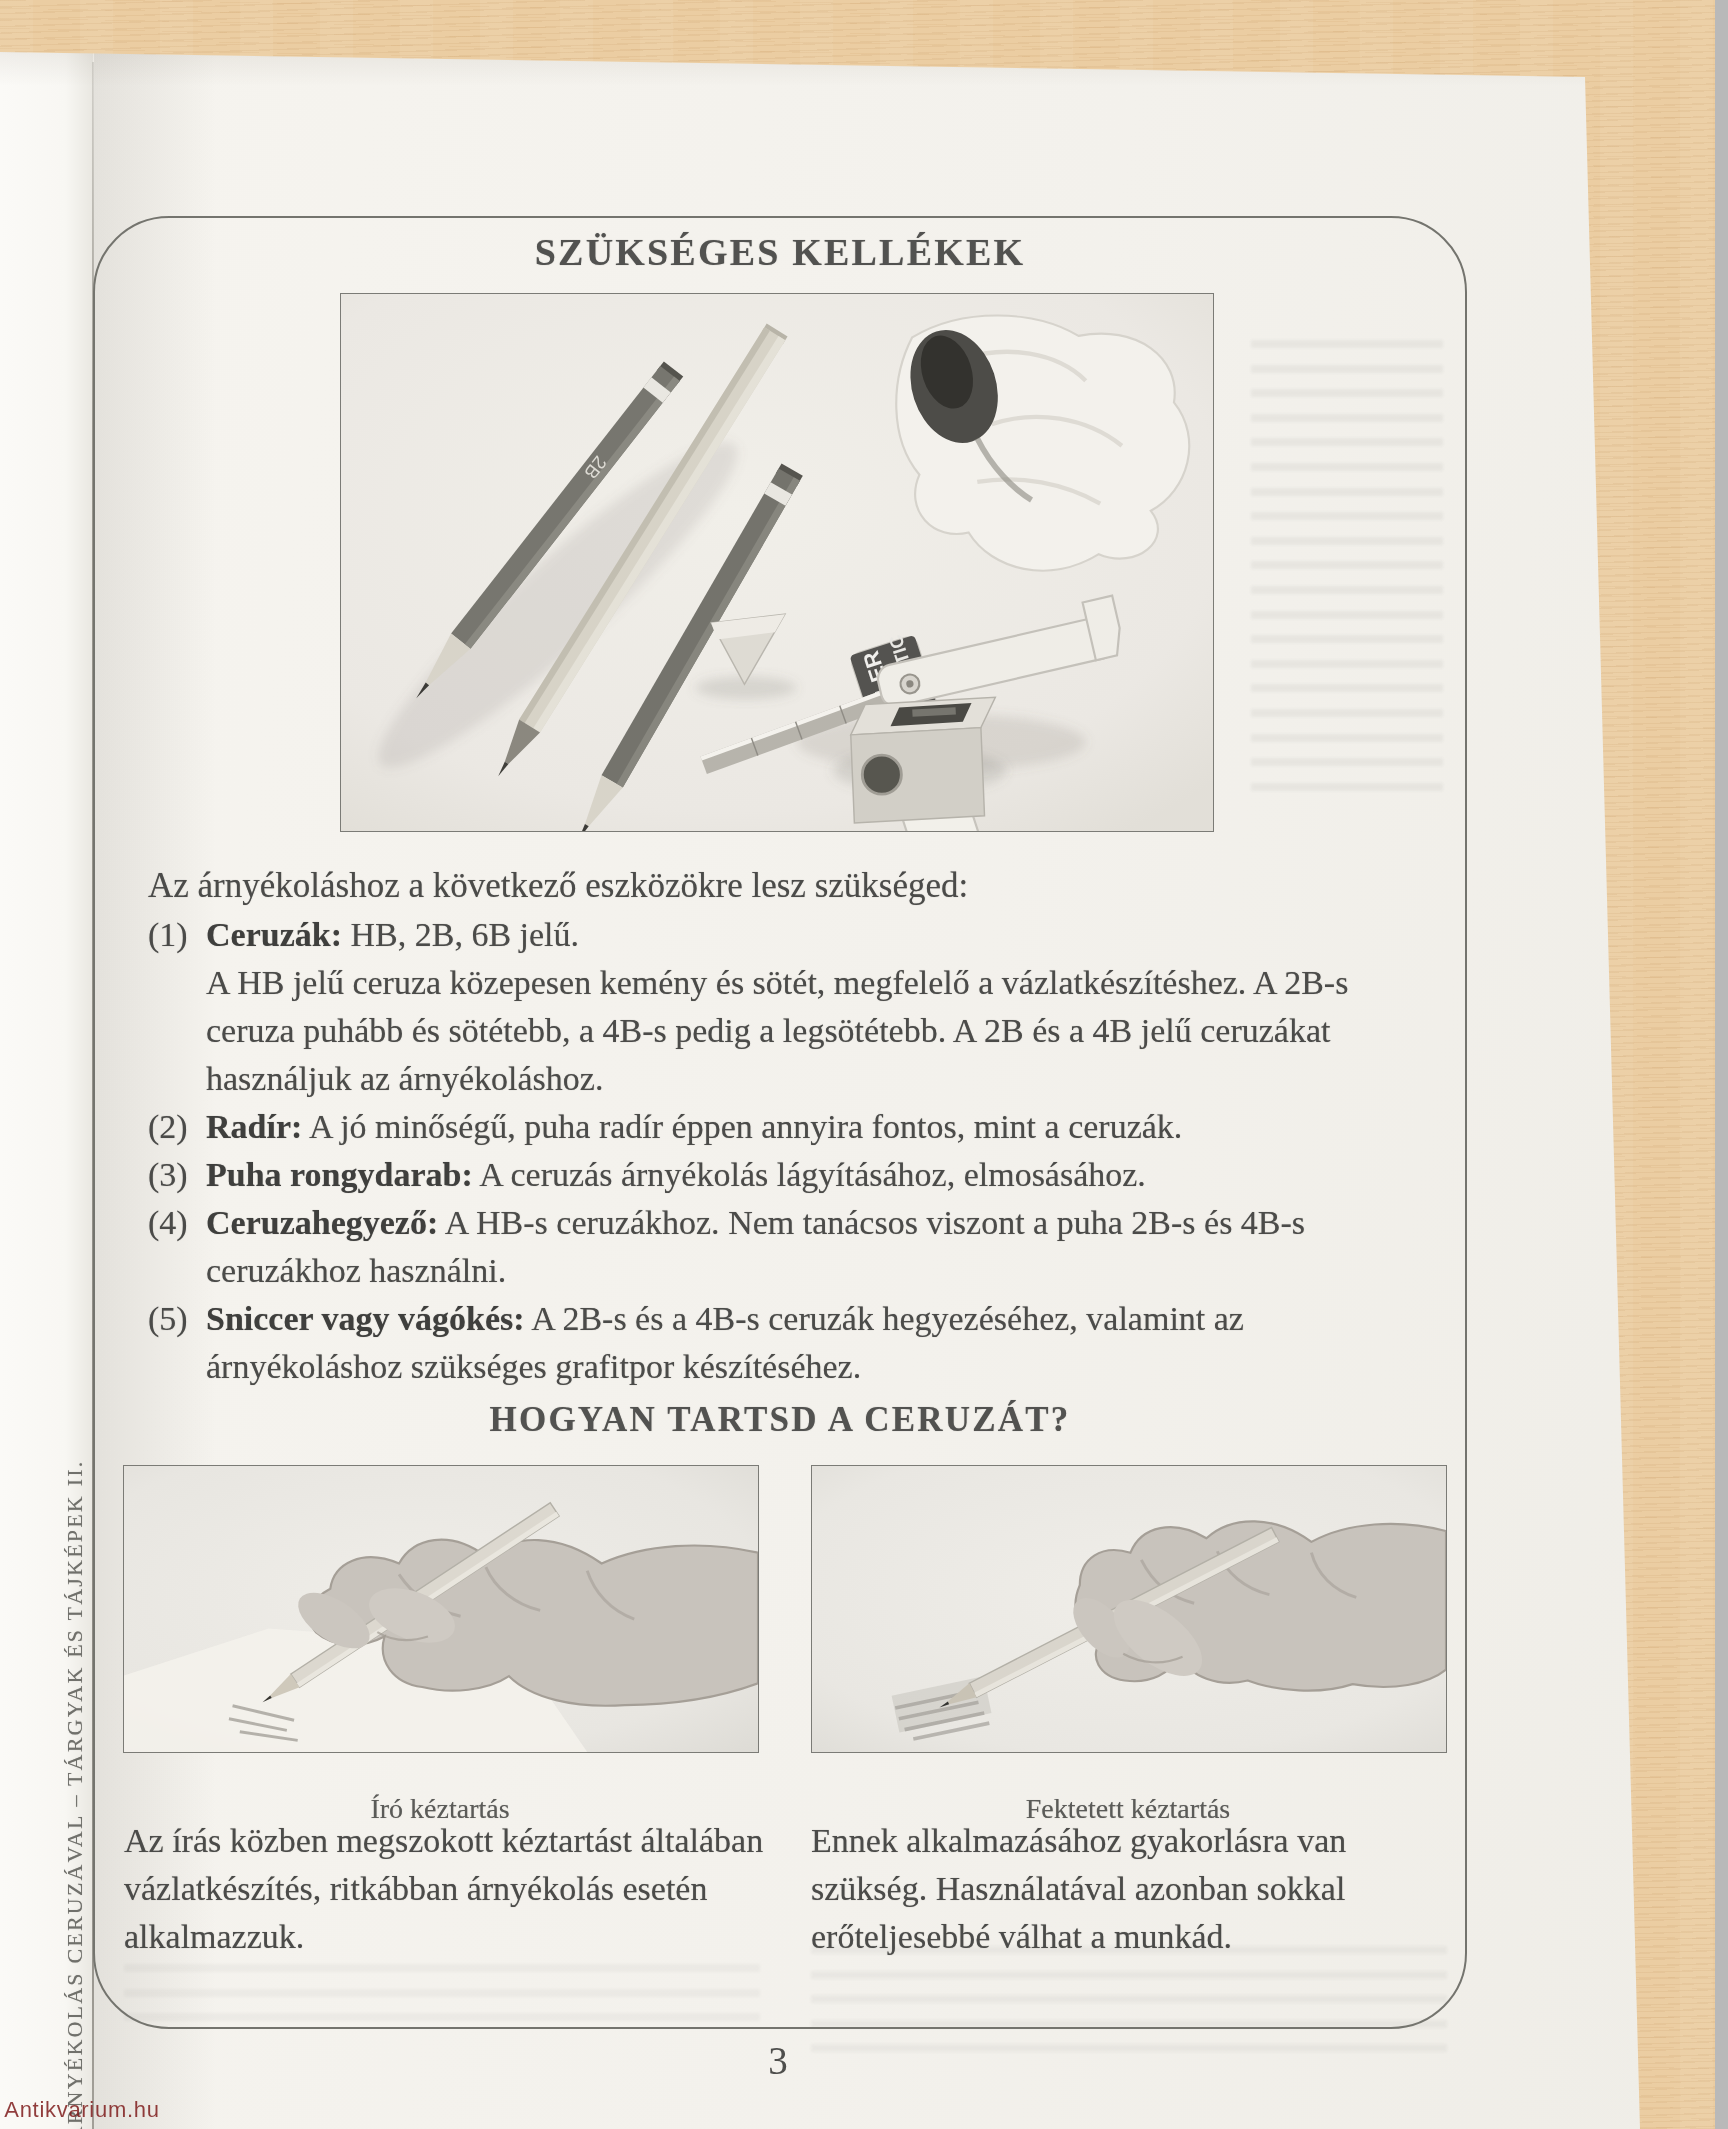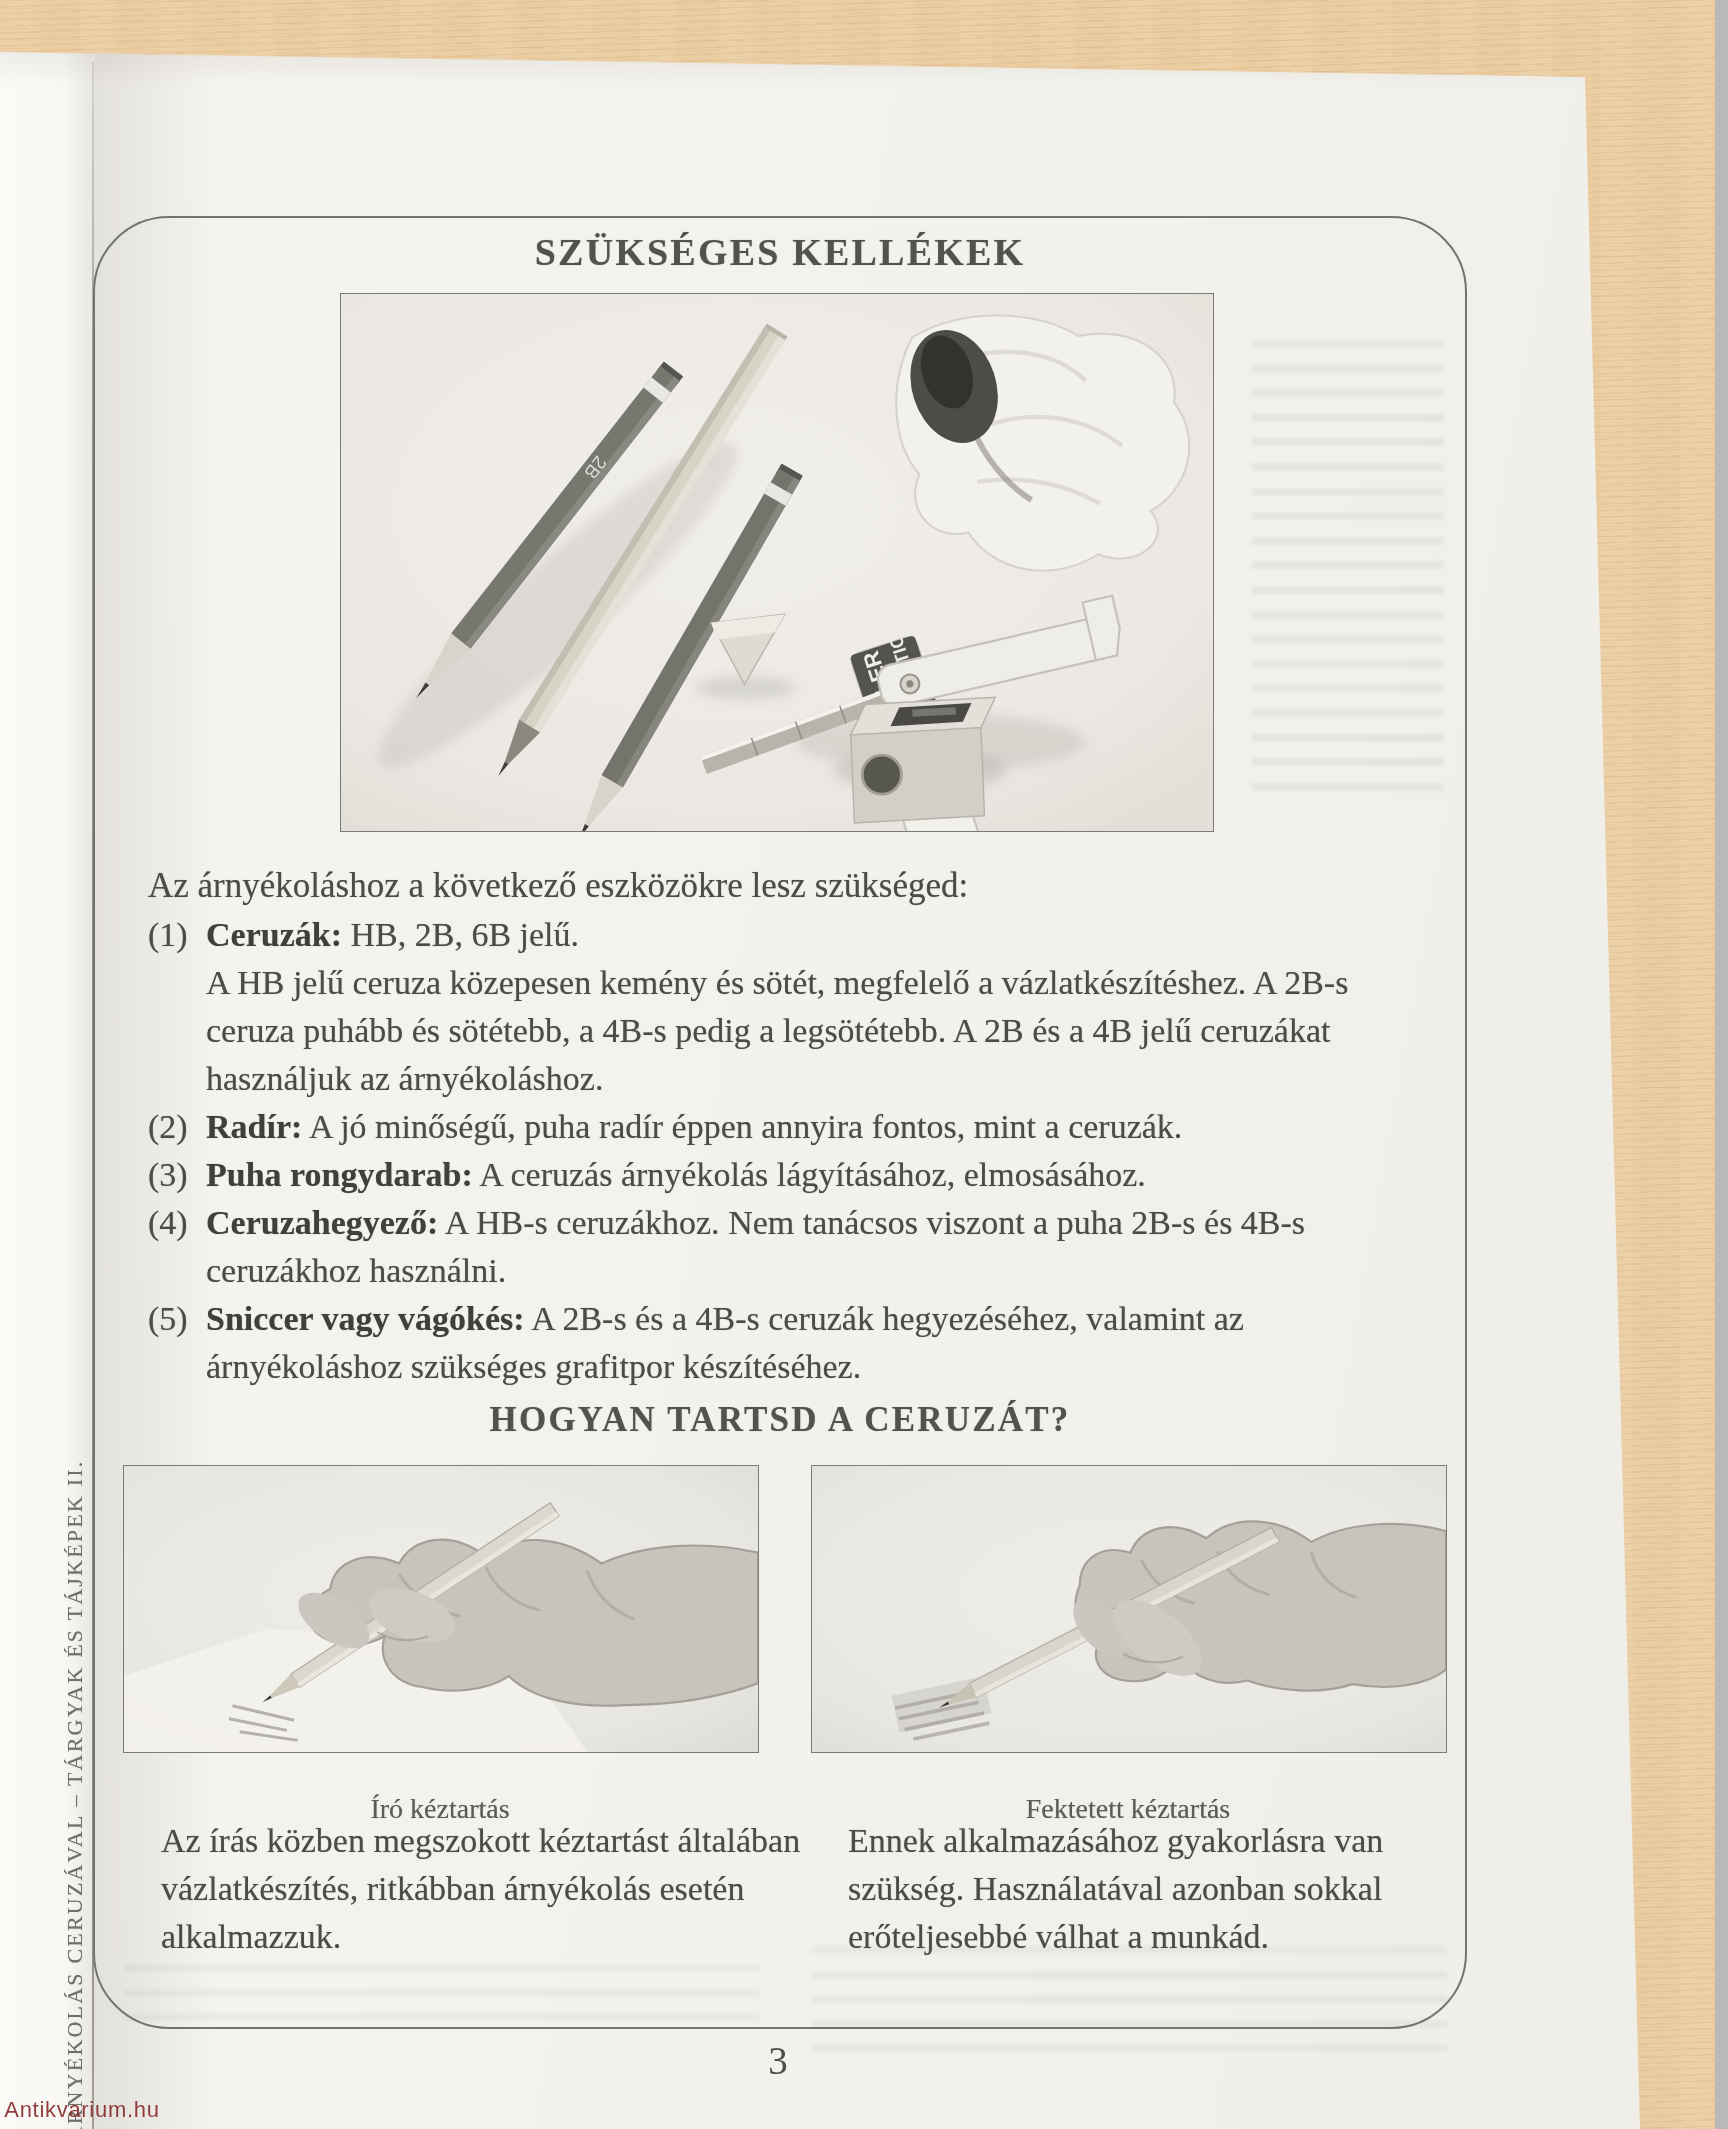--- a/index.html
+++ b/index.html
@@ -43,21 +43,21 @@
   .li-label{font-weight:bold;color:#3f3f3d;}
   .uline{text-underline-offset:4.3px;}
   .photo{position:absolute;border:1.4px solid #7b7b76;background:#ebe9e4;}
   .photo svg{display:block;width:100%;height:100%;}
   .photo-supplies{left:340px;top:293px;width:872px;height:537px;}
   .photo-left{left:123px;top:1465px;width:634px;height:286px;}
   .photo-right{left:811px;top:1465px;width:634px;height:286px;}
   .caption{position:absolute;width:634px;text-align:center;font-size:28px;color:#5b5b58;
     top:1769px;text-shadow:0 0 0.7px rgba(90,90,86,.5);margin-top:24px;}
   .caption-left{left:123px;} .caption-right{left:811px;}
-  .para{position:absolute;top:1817px;font-size:34px;line-height:48px;margin-left:37px;}
+  .para{position:absolute;top:1817px;font-size:34px;line-height:48px;}
   .para-left{left:124px;width:641px;}
   .para-right{left:811px;width:657px;}
   .page-number{position:absolute;left:93px;top:2038px;width:1370px;text-align:center;
     font-size:39px;color:#4e4e4c;}
   .sidebar-title{position:absolute;left:75px;top:1801px;white-space:nowrap;
     transform:translate(-50%,-50%) rotate(-90deg);font-size:22px;letter-spacing:2.2px;
     color:#70706b;text-shadow:0 0 0.7px rgba(100,100,95,.5);}
   .watermark{position:absolute;left:4.3px;top:2097px;font-family:"Liberation Sans",sans-serif;
     font-size:22px;font-weight:normal;color:#7f1d1d;opacity:.85;letter-spacing:0.7px;}
   

